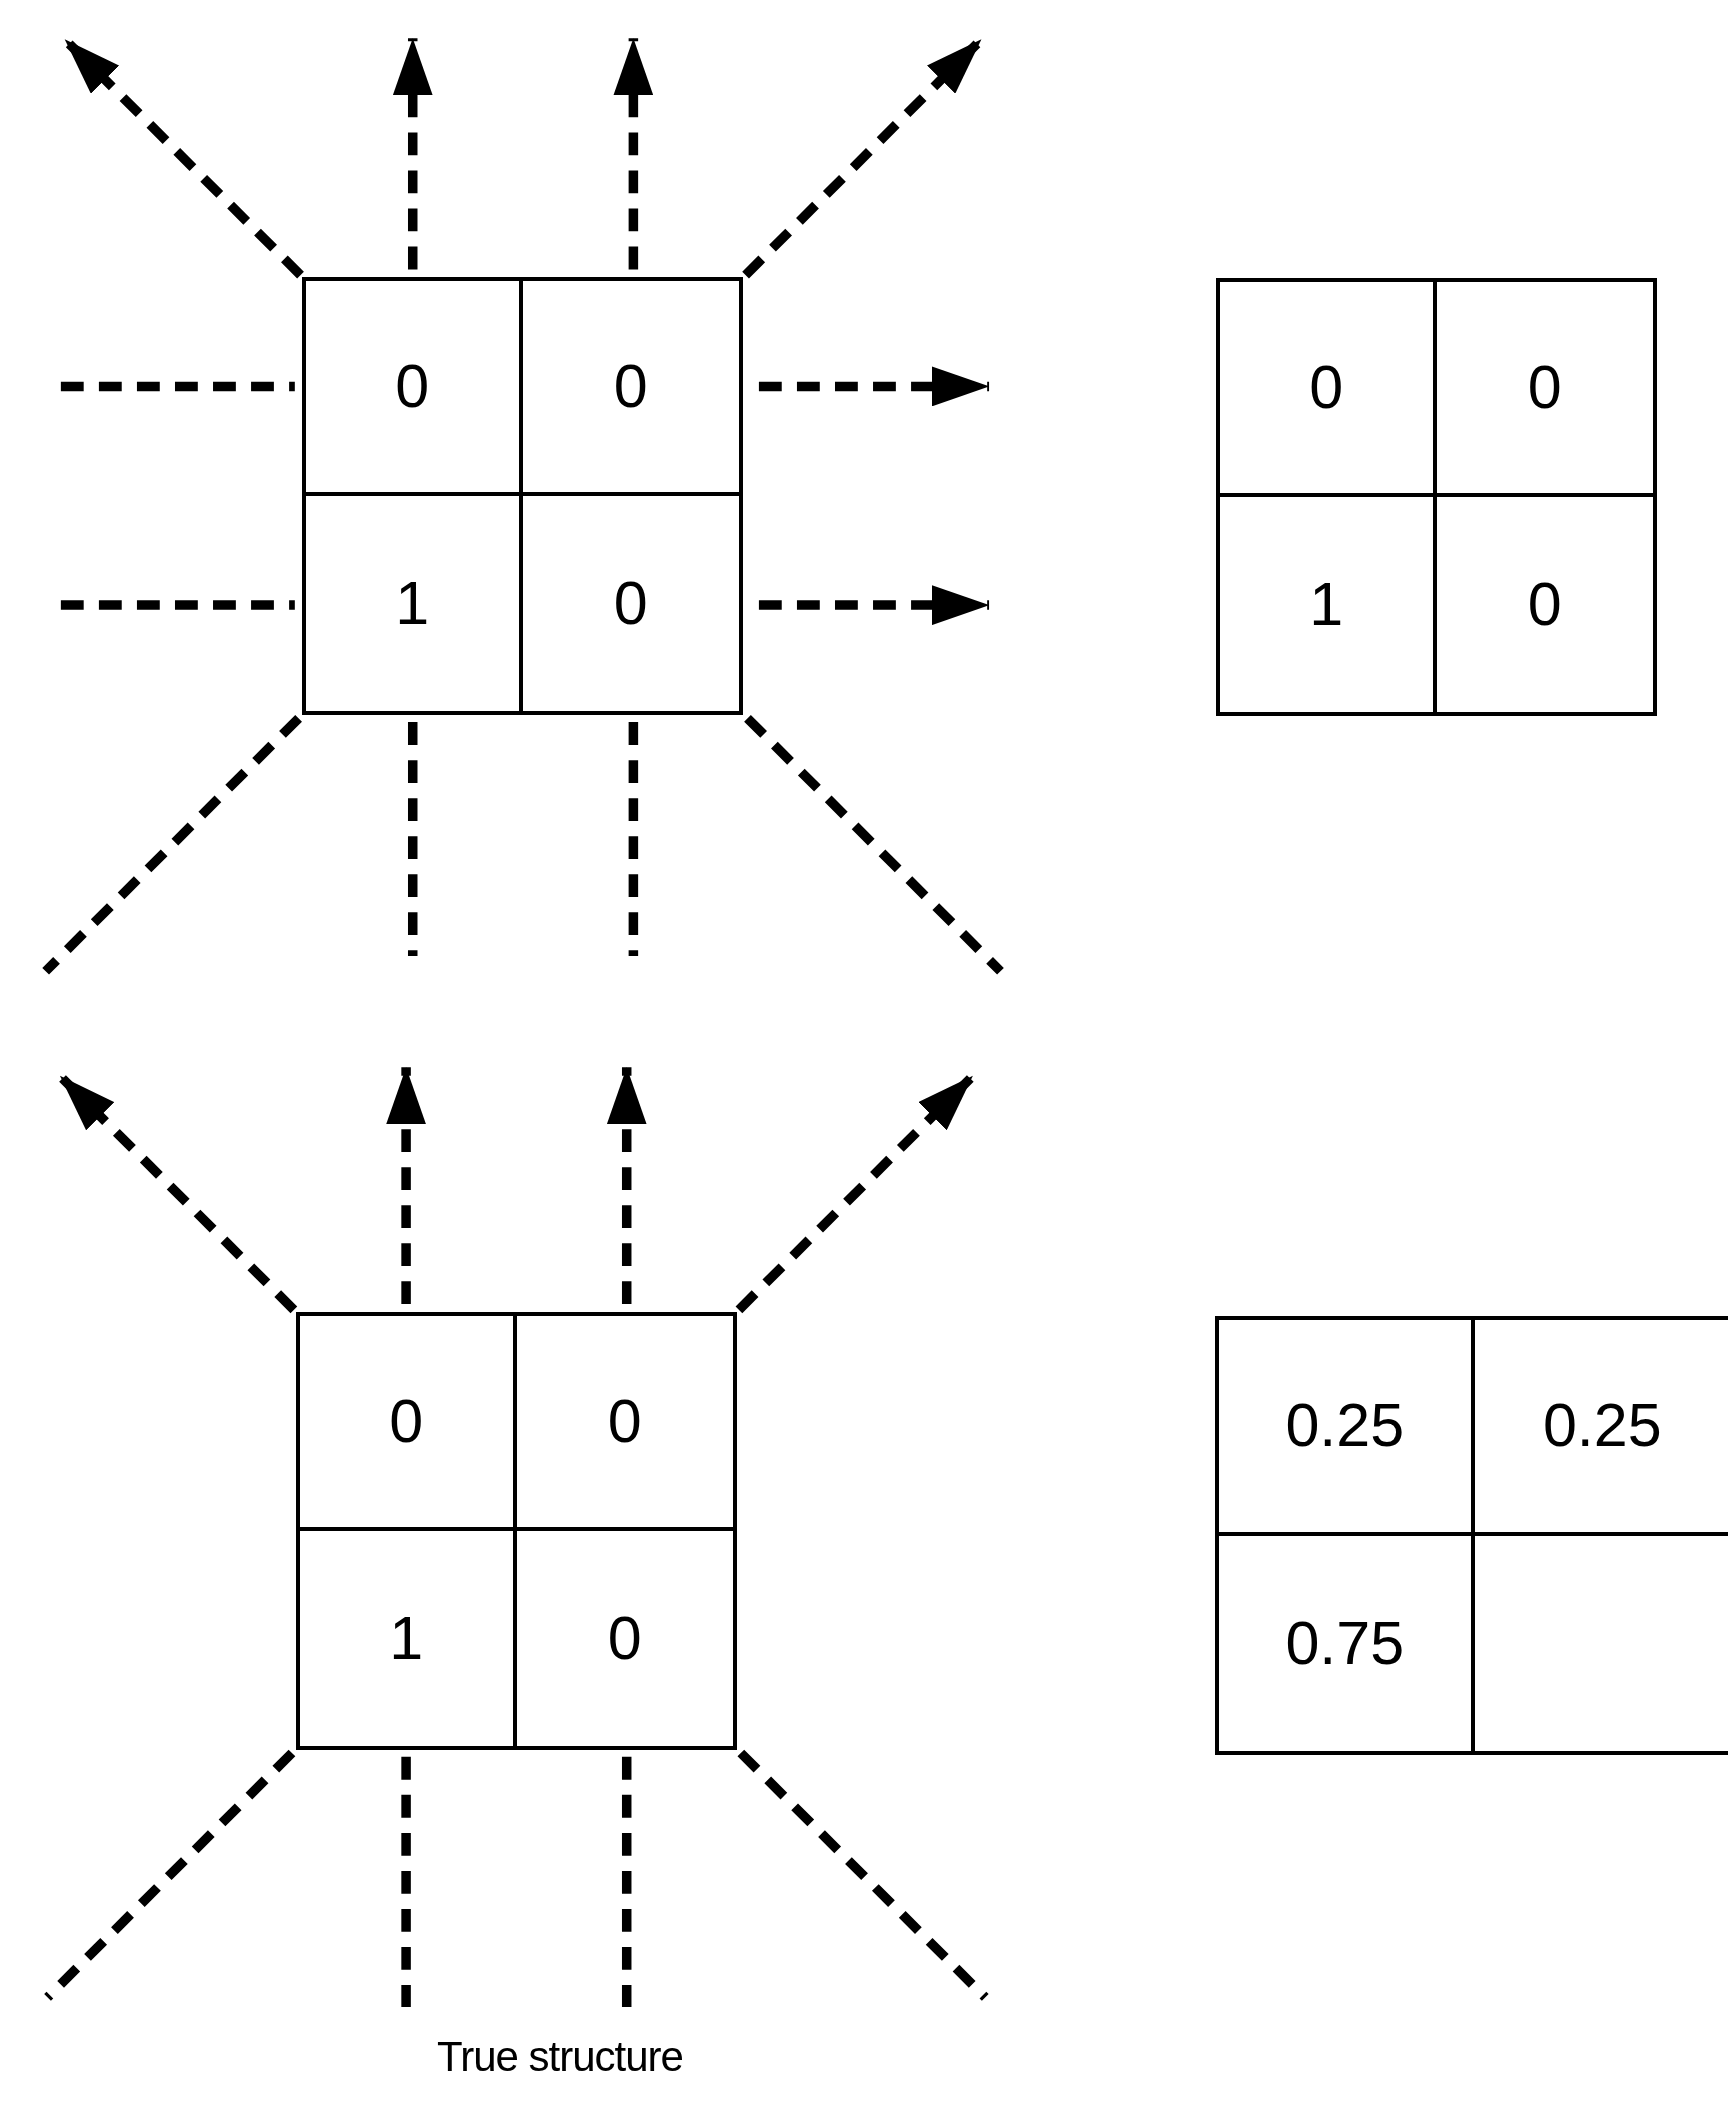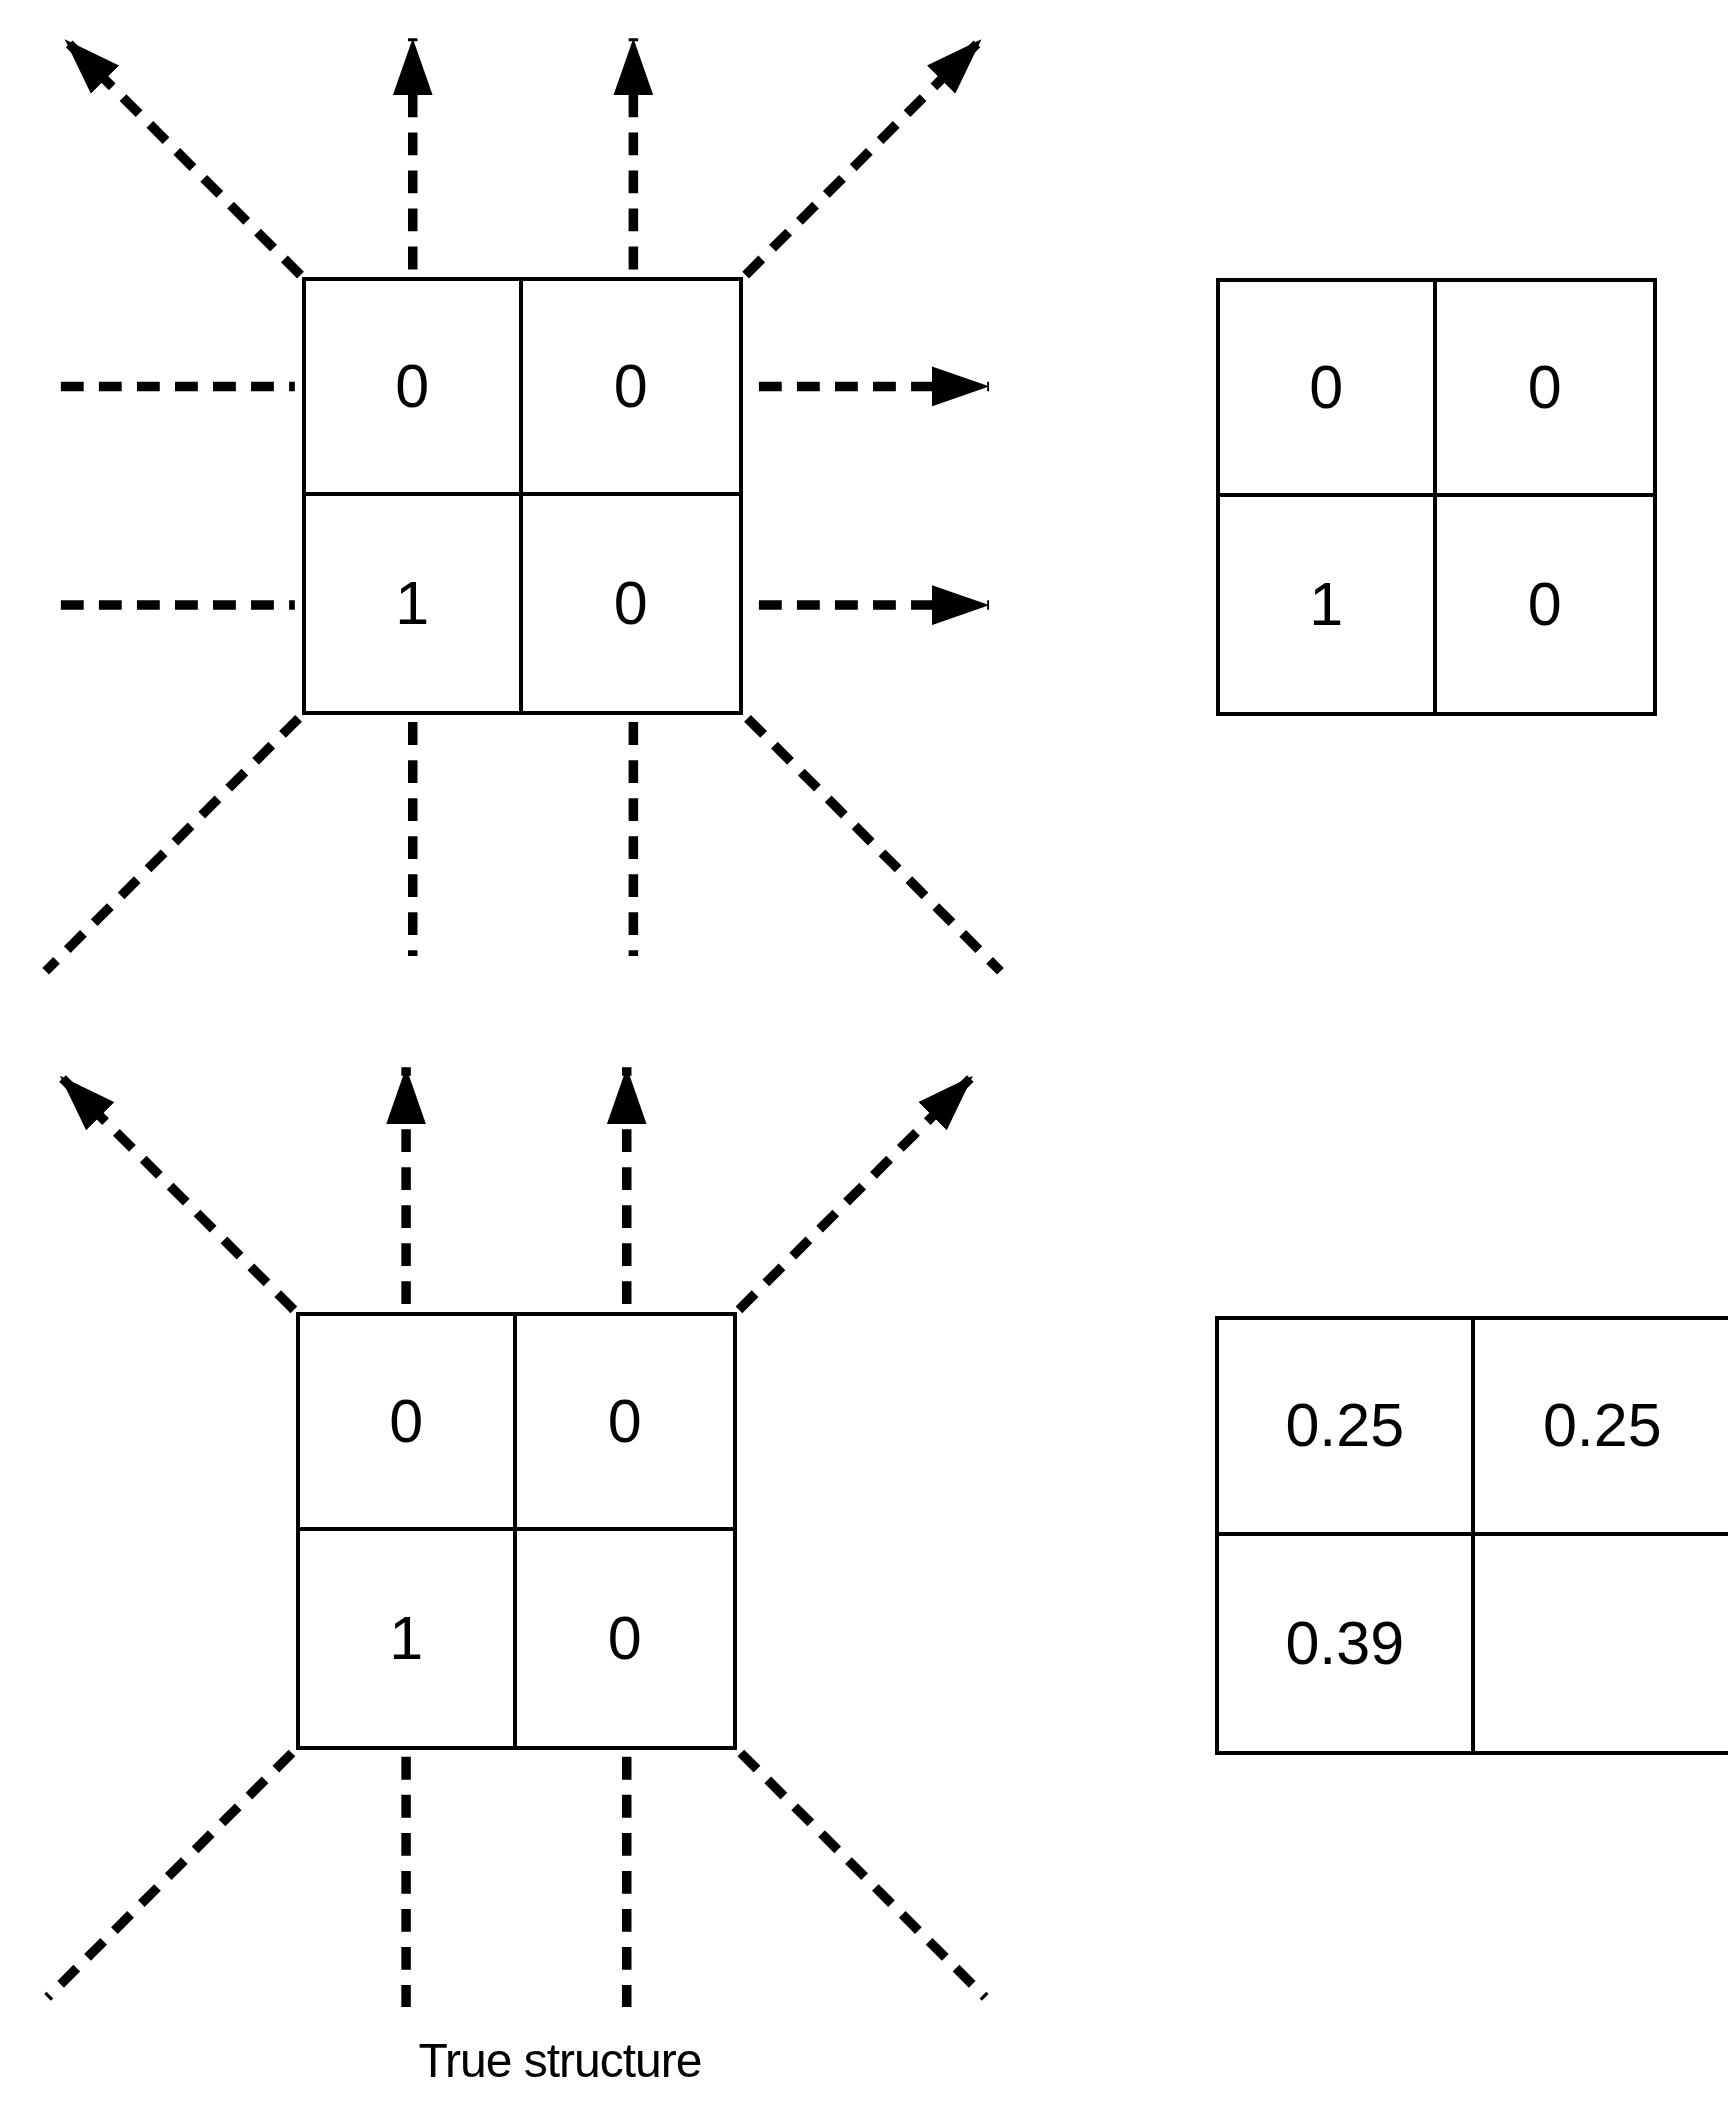--- a/index.html
+++ b/index.html
@@ -53,21 +53,21 @@
     font-size: 61px;
     line-height: 1;
     letter-spacing: 0px;
     color: var(--ink);
   }
   .cell.br { border-right: 4.8px solid var(--ink); }
   .cell.bb { border-bottom: 4.8px solid var(--ink); }
   .caption {
     position: absolute;
     transform: translateX(-50%);
-    font-size: 48px;
+    font-size: 42px;
     letter-spacing: -1px;
     white-space: nowrap;
     color: var(--ink);
   }
 </style>
 </head>
 <body>
 
 <div class="canvas">
 
@@ -122,20 +122,20 @@
   <div class="grid" style="left:296px; top:1312px; width:441px; height:438px;">
     <div class="cell br bb">0</div>
     <div class="cell bb">0</div>
     <div class="cell br">1</div>
     <div class="cell">0</div>
   </div>
 
   <div class="grid" style="left:1215px; top:1316px; width:519px; height:439px;">
     <div class="cell br bb">0.25</div>
     <div class="cell bb">0.25</div>
-    <div class="cell br">0.39</div>
+    <div class="cell br">0.75</div>
   </div>
 
   <div class="caption" style="left:560px; top:2033px;">True structure</div>
 
 
 </div>
 
 
 </body></html>

